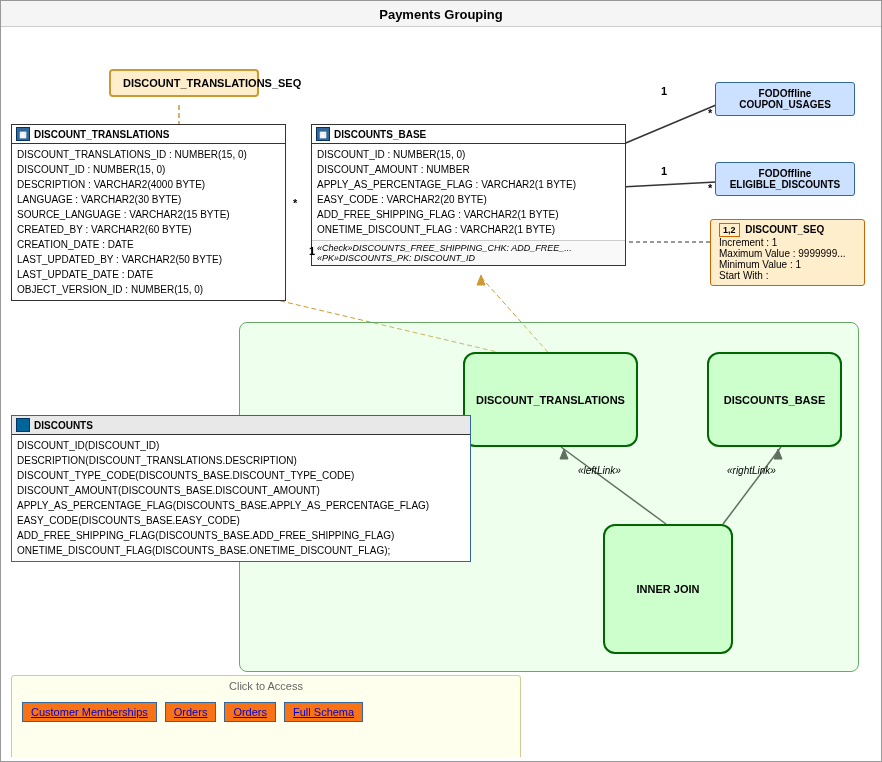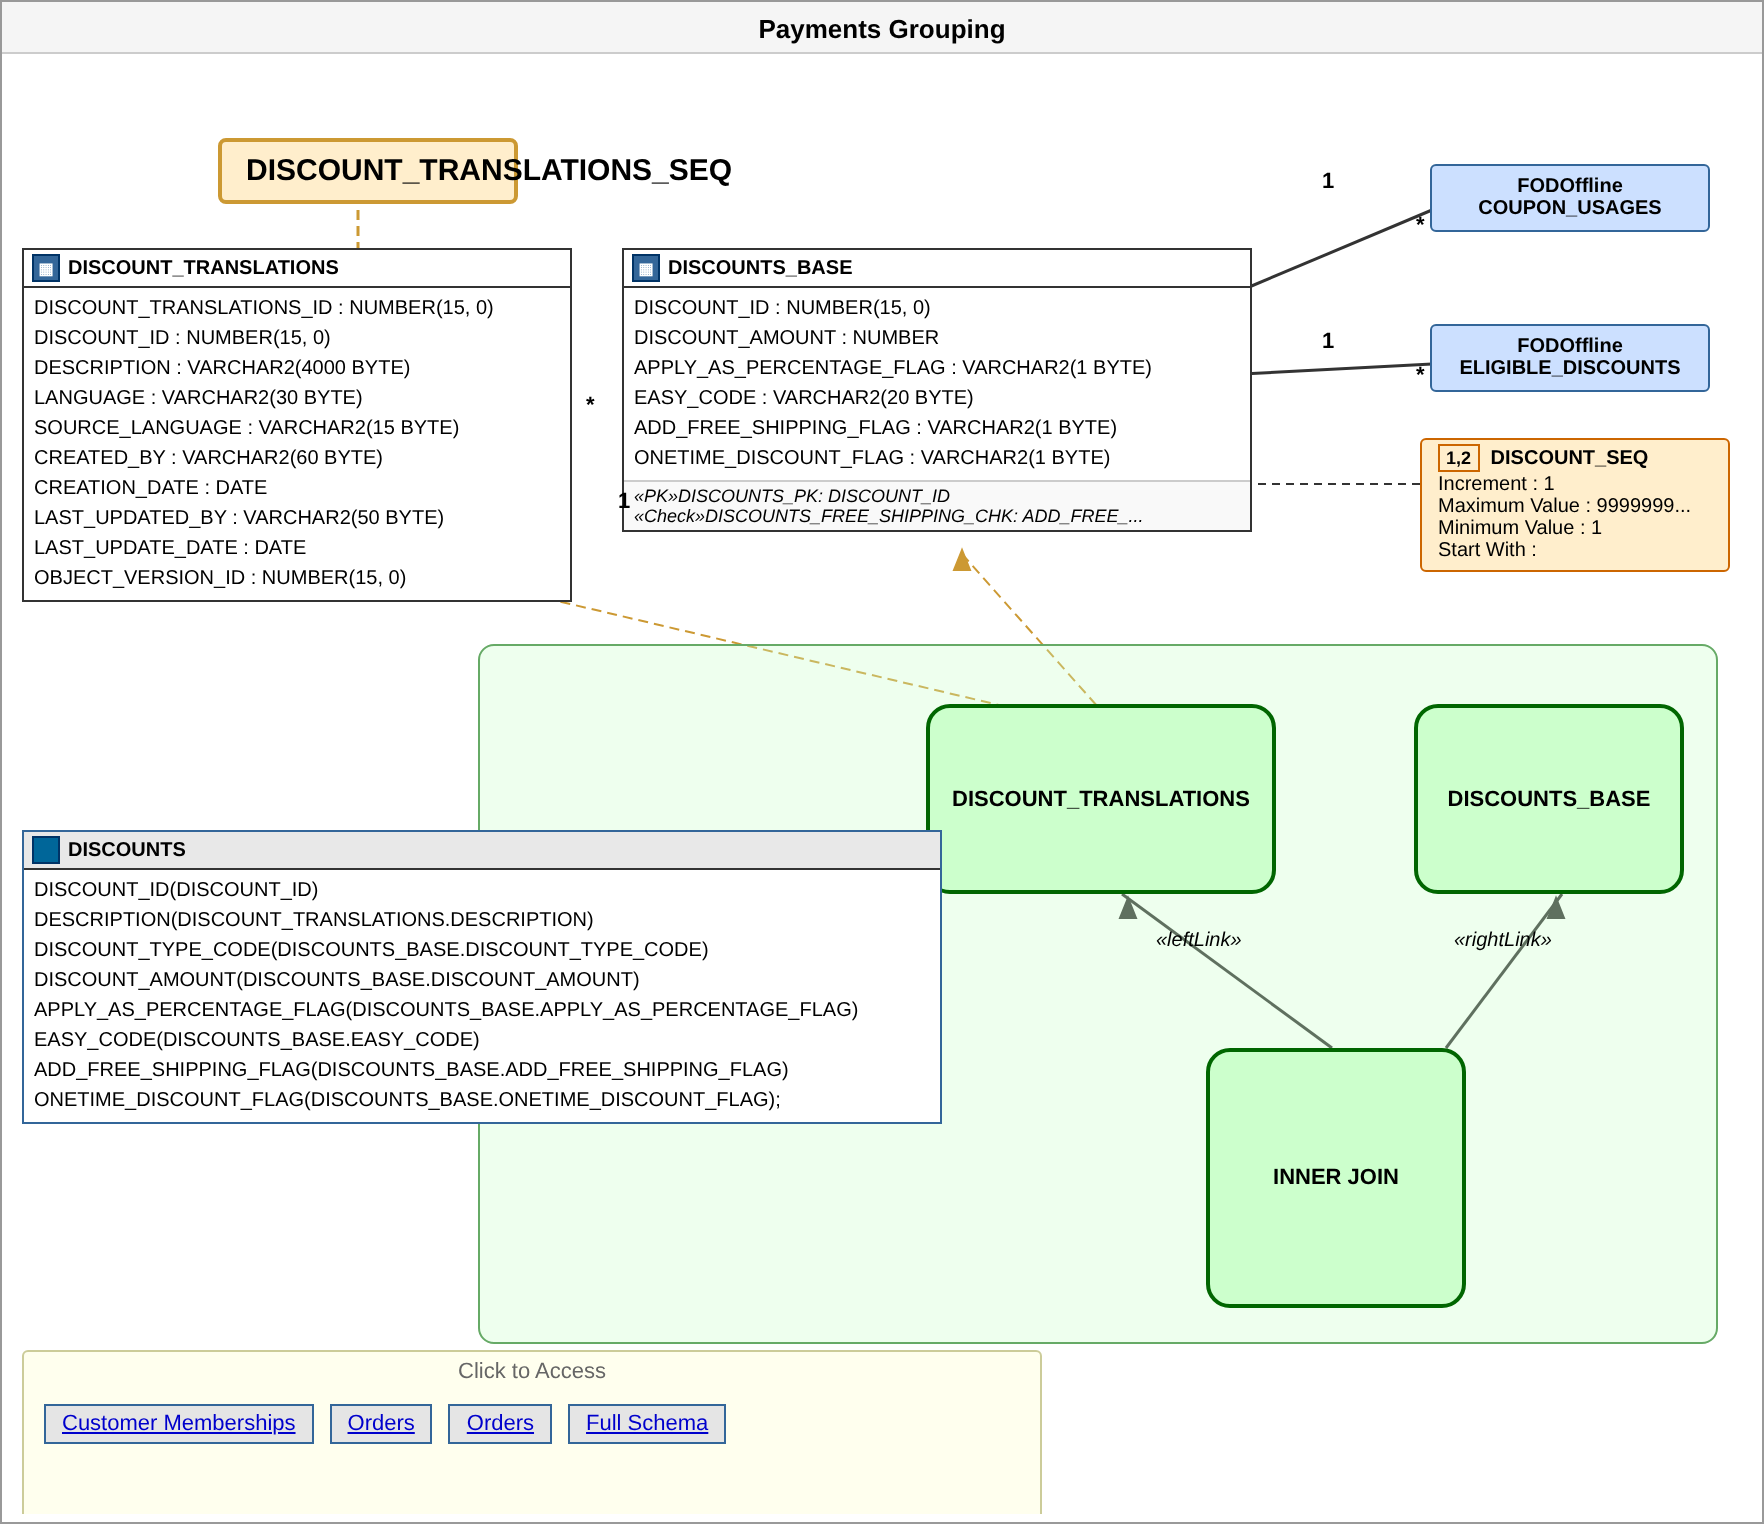--- a/index.html
+++ b/index.html
@@ -72,21 +72,21 @@
       background: #f9f9f9;
     }
     
     .seq-box {
       position: absolute;
       border: 2px solid #cc9933;
       background: #ffeecc;
       border-radius: 4px;
       padding: 6px 12px;
       font-weight: bold;
-      font-size: 15px;
+      font-size: 11px;
       text-align: center;
     }
     
     .seq-box2 {
       position: absolute;
       border: 1px solid #cc6600;
       background: #ffeecc;
       border-radius: 3px;
       padding: 4px 8px;
       font-size: 10px;
@@ -162,21 +162,21 @@
       padding: 6px 10px 10px 10px;
       flex-wrap: wrap;
     }
     .access-link {
       border: 1px solid #336699;
       color: #0000cc;
       padding: 3px 8px;
       text-decoration: underline;
       cursor: pointer;
       font-size: 11px;
-      background: #e5e5e5;
+      background: #f97316;
     }
     
     .svg-overlay {
       position: absolute;
       top: 0;
       left: 0;
       width: 100%;
       height: 100%;
       pointer-events: none;
     }
@@ -251,22 +251,22 @@
       </div>
       <div class="db-table-body">
         <div>DISCOUNT_ID : NUMBER(15, 0)</div>
         <div>DISCOUNT_AMOUNT : NUMBER</div>
         <div>APPLY_AS_PERCENTAGE_FLAG : VARCHAR2(1 BYTE)</div>
         <div>EASY_CODE : VARCHAR2(20 BYTE)</div>
         <div>ADD_FREE_SHIPPING_FLAG : VARCHAR2(1 BYTE)</div>
         <div>ONETIME_DISCOUNT_FLAG : VARCHAR2(1 BYTE)</div>
       </div>
       <div class="db-table-footer">
+        <div>«Check»DISCOUNTS_FREE_SHIPPING_CHK: ADD_FREE_...</div>
         <div>«PK»DISCOUNTS_PK: DISCOUNT_ID</div>
-        <div>«Check»DISCOUNTS_FREE_SHIPPING_CHK: ADD_FREE_...</div>
       </div>
     </div>
 
     <div class="fod-box" style="left:714px; top:55px; width:140px;">
       <div>FODOffline</div>
       <div>COUPON_USAGES</div>
     </div>
 
     <div class="fod-box" style="left:714px; top:135px; width:140px;">
       <div>FODOffline</div>

